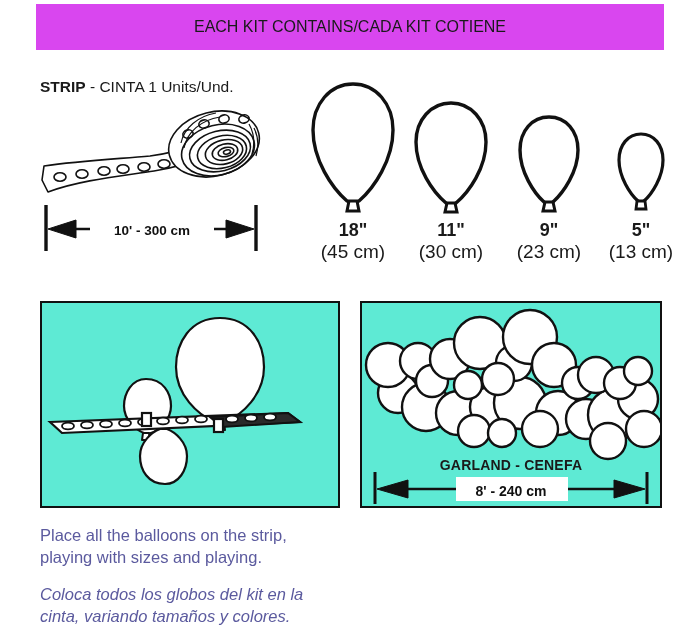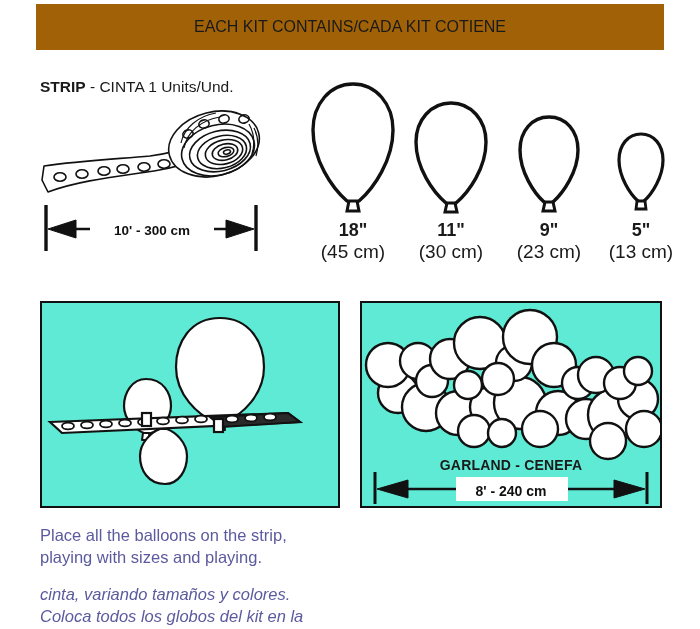--- a/index.html
+++ b/index.html
@@ -16,21 +16,21 @@
     color: #1a1a1a;
   }
 
   
   #header-bar {
     position: absolute;
     left: 36px;
     top: 4px;
     width: 628px;
     height: 46px;
-    background: #a16207;
+    background: #d946ef;
     display: flex;
     align-items: center;
     justify-content: center;
   }
   #header-bar .title-wrap {
     display: flex;
     align-items: baseline;
     white-space: nowrap;
   }
 
@@ -359,16 +359,16 @@
     <text x="139" y="25" text-anchor="middle" font-family="Liberation Sans, sans-serif" font-size="14" font-weight="600" fill="#111">8' - 240 cm</text>
   </svg>
 </div>
 
 <div id="instructions">
   <p id="instruction-en">
     <span class="ln">Place all the balloons on the strip,</span>
     <span class="ln">playing with sizes and playing.</span>
   </p>
   <p id="instruction-es">
+    <span class="ln">Coloca todos los globos del kit en la</span>
     <span class="ln">cinta, variando tamaños y colores.</span>
-    <span class="ln">Coloca todos los globos del kit en la</span>
   </p>
 </div>
 
 </body></html>

